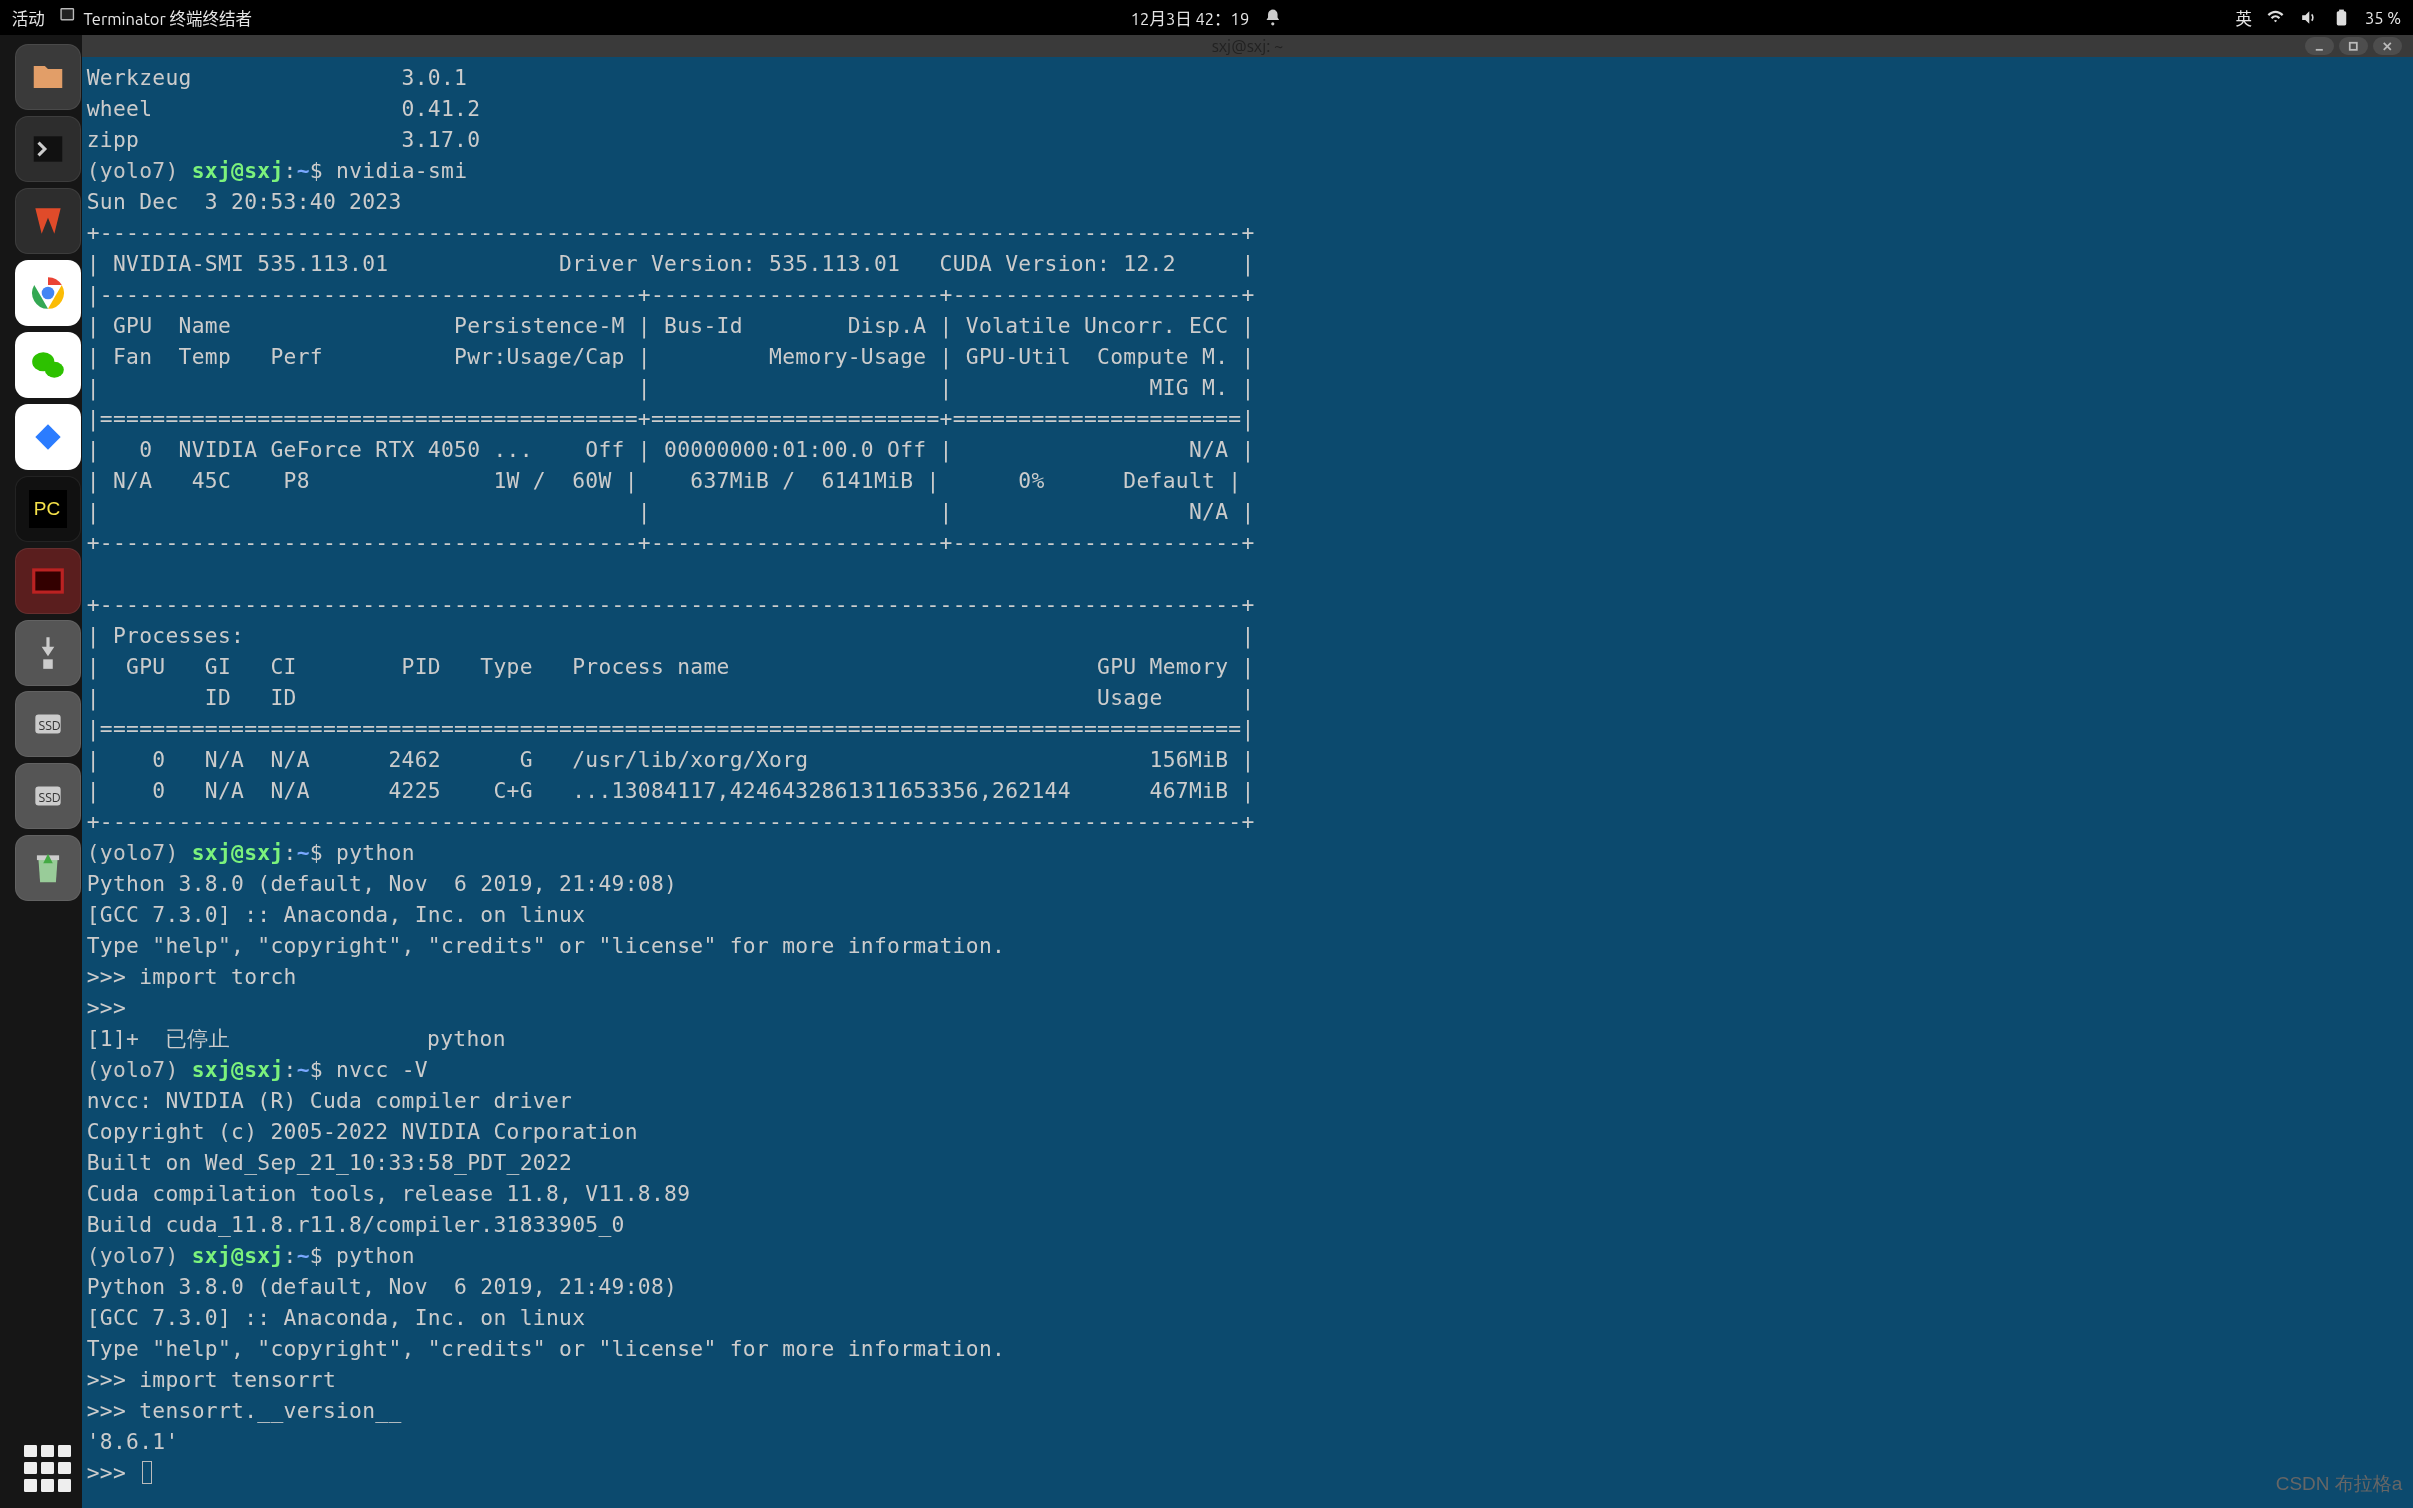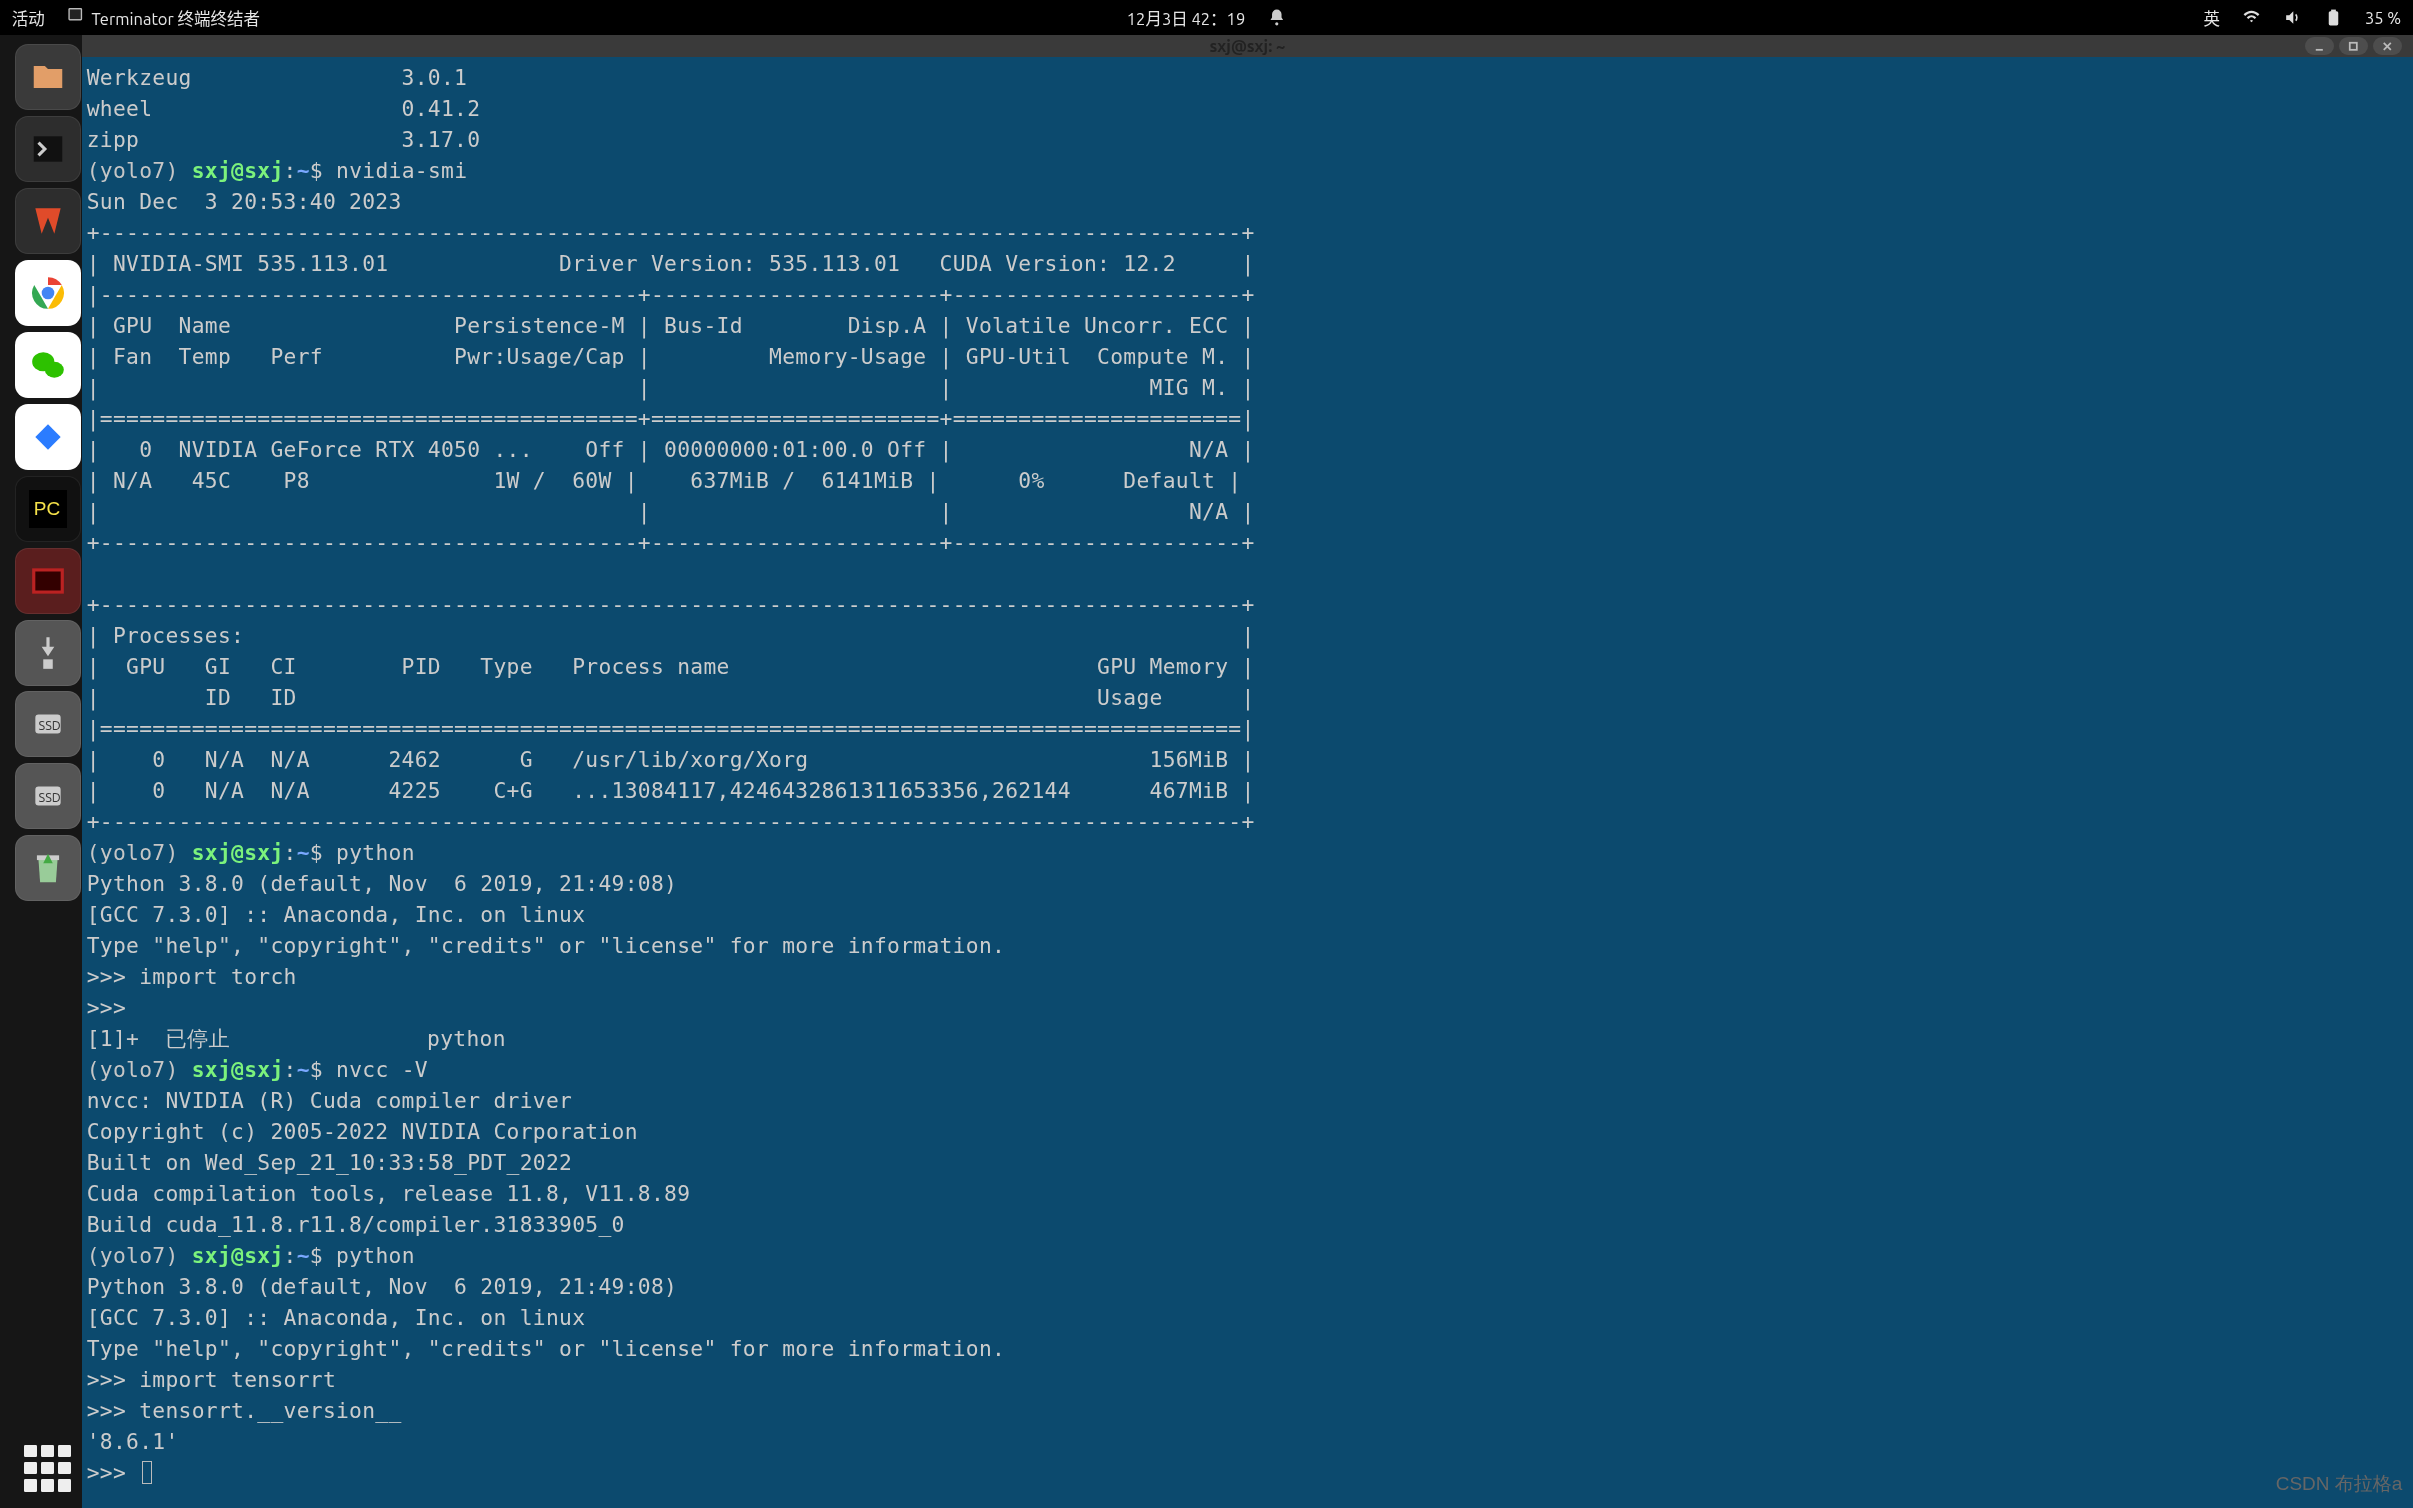--- a/index.html
+++ b/index.html
@@ -4,21 +4,21 @@
 <style>
   * { margin: 0; padding: 0; box-sizing: border-box; }
   html, body { width: 2413px; height: 1508px; overflow: hidden; font-family: "Ubuntu", "Noto Sans CJK SC", sans-serif; background: #1b1b1b; }
   
   .topbar {
     height: 35px; width: 100%;
     background: #000; color: #e5e5e5;
     display: flex; align-items: center; justify-content: space-between;
     padding: 0 11.8px; font-size: 16.5px;
   }
-  .topbar-left, .topbar-center, .topbar-right { display: flex; align-items: center; gap: 22px; }
+  .topbar-left, .topbar-center, .topbar-right { display: flex; align-items: center; gap: 14px; }
   .topbar-center { position: absolute; left: 50%; transform: translateX(-50%); }
   .app-title { display: flex; gap: 8.2px; }
   .app-title .icon { width: 16.5px; height: 16.5px; display: inline-flex; }
   .tray-icon { width: 19px; height: 19px; display: inline-flex; align-items: center; justify-content: center; fill:#ddd; }
   
   .dock {
     position: absolute; left: 0; top: 35px; bottom: 0;
     width: 95px; background: rgba(20,20,20,.6);
     display: flex; flex-direction: column; align-items: center;
     gap: 5.9px; padding-top: 9.4px;
@@ -39,21 +39,21 @@
   }
   .dock-grid span { background: #eee; border-radius: 1.2px; }
   
   .window {
     position: absolute; left: 82px; right: 0; top: 35px; bottom: 0;
     background: #000; display: flex; flex-direction: column;
   }
   .win-titlebar {
     height: 22.4px; background: #3a3a3a; color: #222;
     display: flex; align-items: center; justify-content: center;
-    position: relative; font-size: 16.5px; font-weight: bold;
+    position: relative; font-size: 16.5px;
   }
   .win-controls { position: absolute; right: 10.6px; display: flex; gap: 4.7px; }
   .win-btn {
     width: 29.5px; height: 17.7px; border-radius: 9.4px;
     background: #4d4d4d; display: flex; align-items: center; justify-content: center;
   }
   .win-btn svg { width: 10.6px; height: 10.6px; stroke: #bbb; fill: none; stroke-width: 2; }
   .tabbar {
     height: 23.6px; background: #d6d6d6; color: #333;
     display: flex; align-items: center; padding-left: 5.9px;

